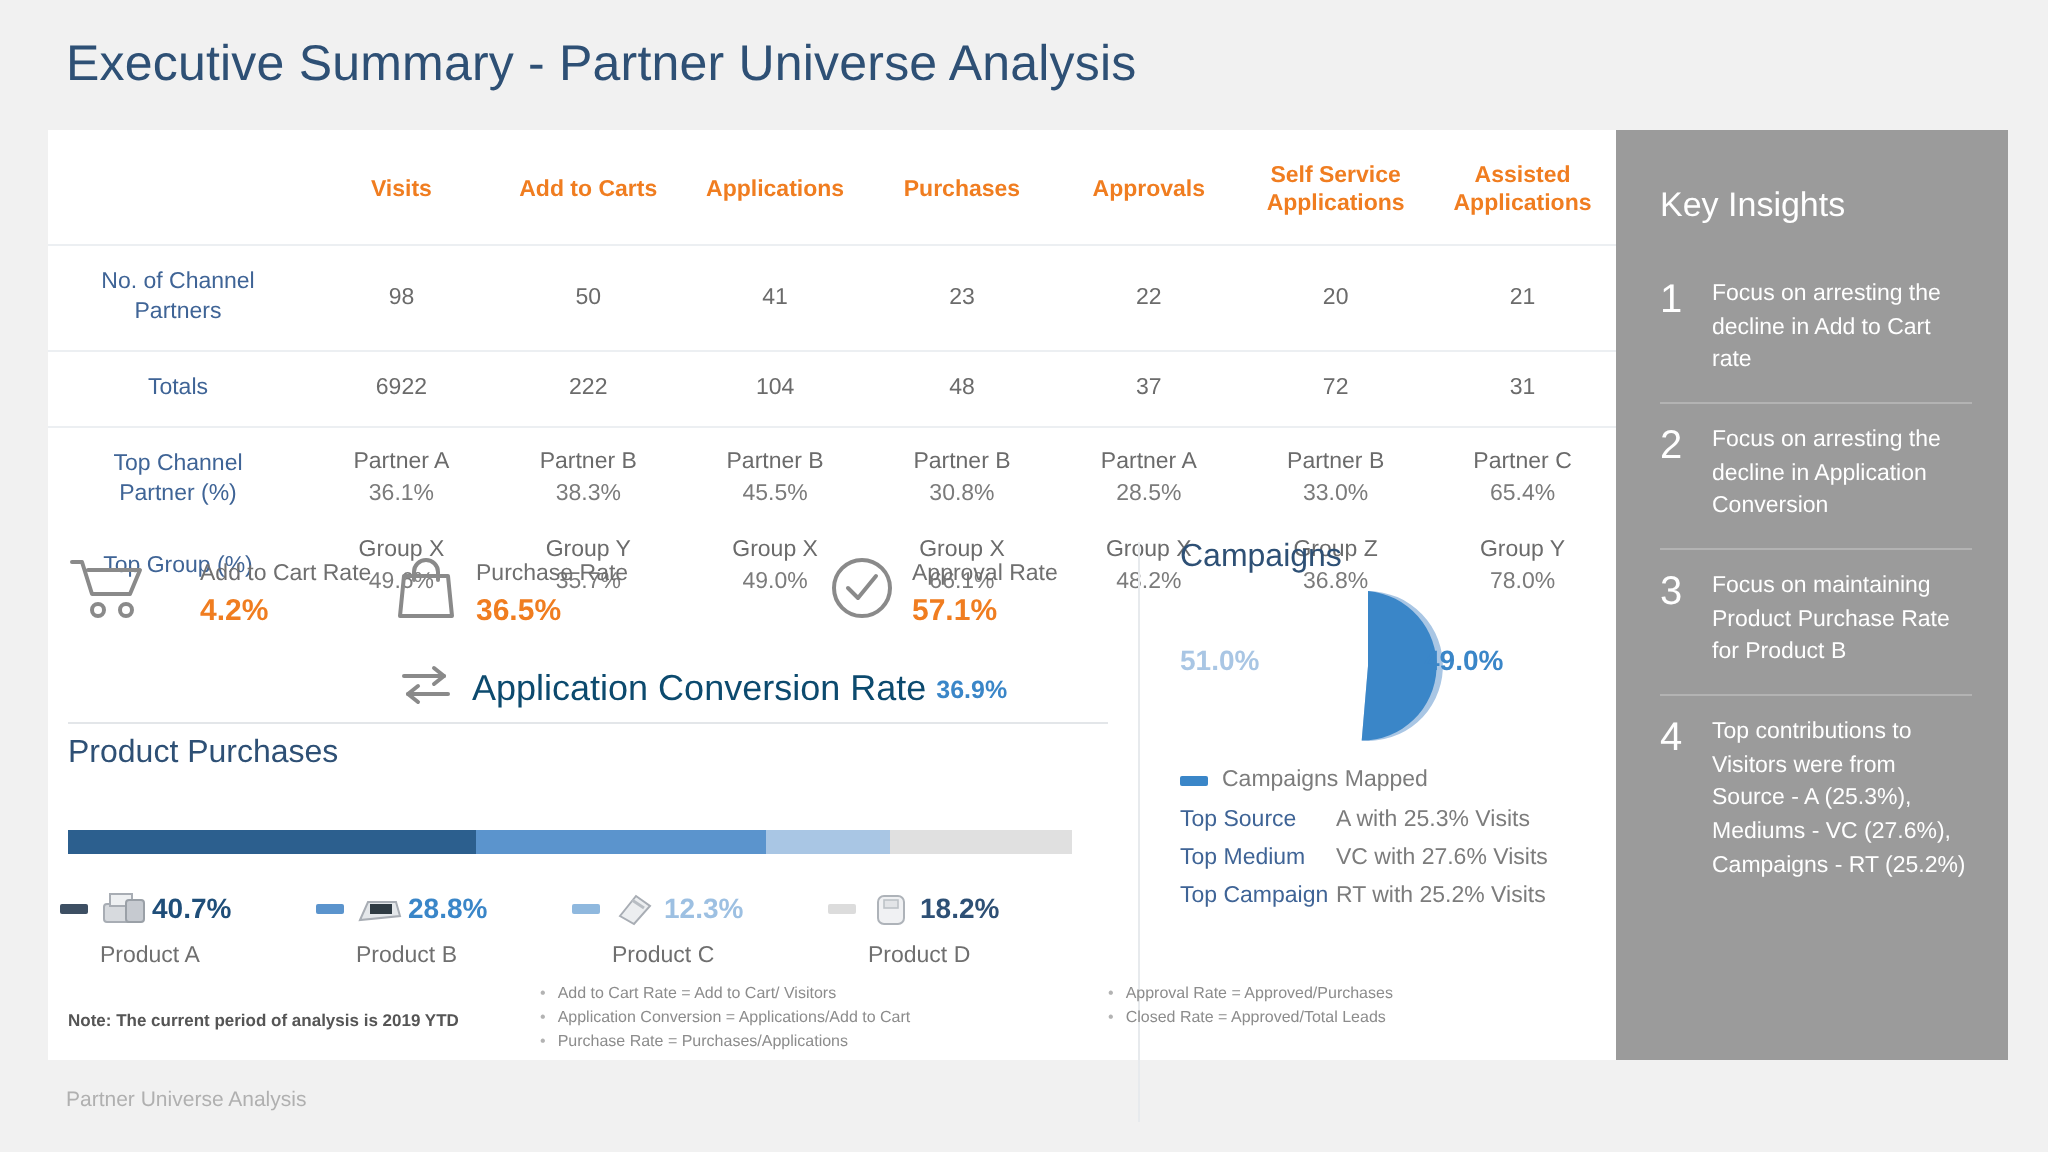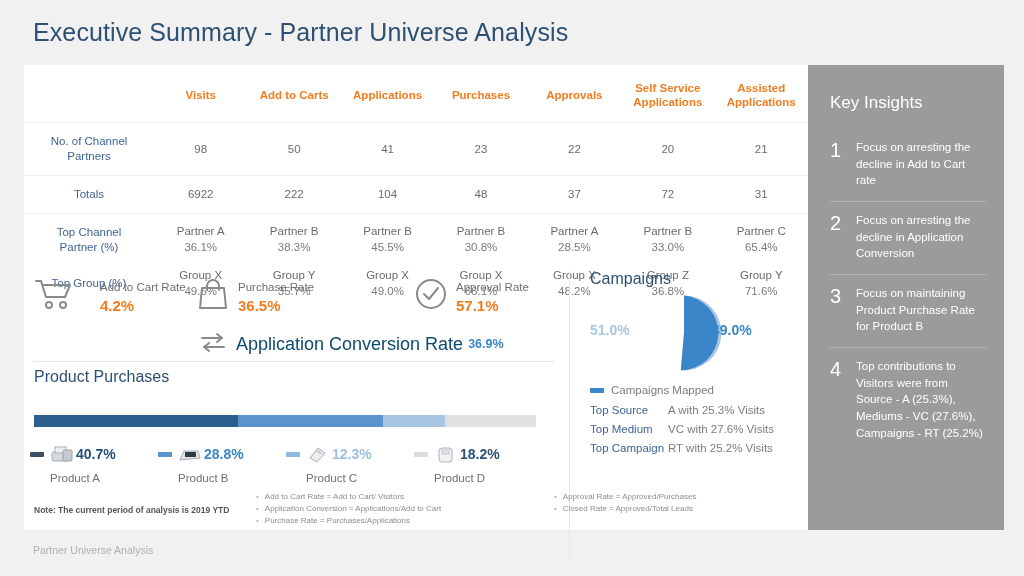--- a/index.html
+++ b/index.html
@@ -113,21 +113,21 @@
   .camp-rows .v { font-size: 11.5px; color: #7c7c7c; }
 
   
   .note {
     position: absolute; left: 10px; top: 440px;
     font-size: 8.5px; color: #555; font-weight: bold;
   }
   .bullets { position: absolute; font-size: 8px; color: #8c8c8c; }
   .bullets li { list-style: none; margin-bottom: 3px; white-space: nowrap; }
   .bullets li:before { content: "\2022"; color: #b3b3b3; margin-right: 6px; }
-  .bl1 { left: 232px; top: 427px; }
+  .bl1 { left: 246px; top: 427px; }
   .bl2 { left: 530px; top: 427px; }
 
   
   .insights {
     position: absolute; left: 808px; top: 65px;
     width: 196px; height: 465px;
     background: #9b9b9b; color: #ffffff;
     padding: 28px 18px 0 22px;
   }
   .insights h2 { font-size: 17px; font-weight: 400; margin-bottom: 16px; }
@@ -248,21 +248,21 @@
             <td class="two">
                 <span class="a">Group X</span>
                 <span class="b">48.2%</span>
               </td>
             <td class="two">
                 <span class="a">Group Z</span>
                 <span class="b">36.8%</span>
               </td>
             <td class="two">
                 <span class="a">Group Y</span>
-                <span class="b">71.6%</span>
+                <span class="b">78.0%</span>
               </td>
           </tr>
         </tbody>
       </table>
     </div>
 
     <div class="rates">
 
       <div class="rate r1">
         <span class="ic">

